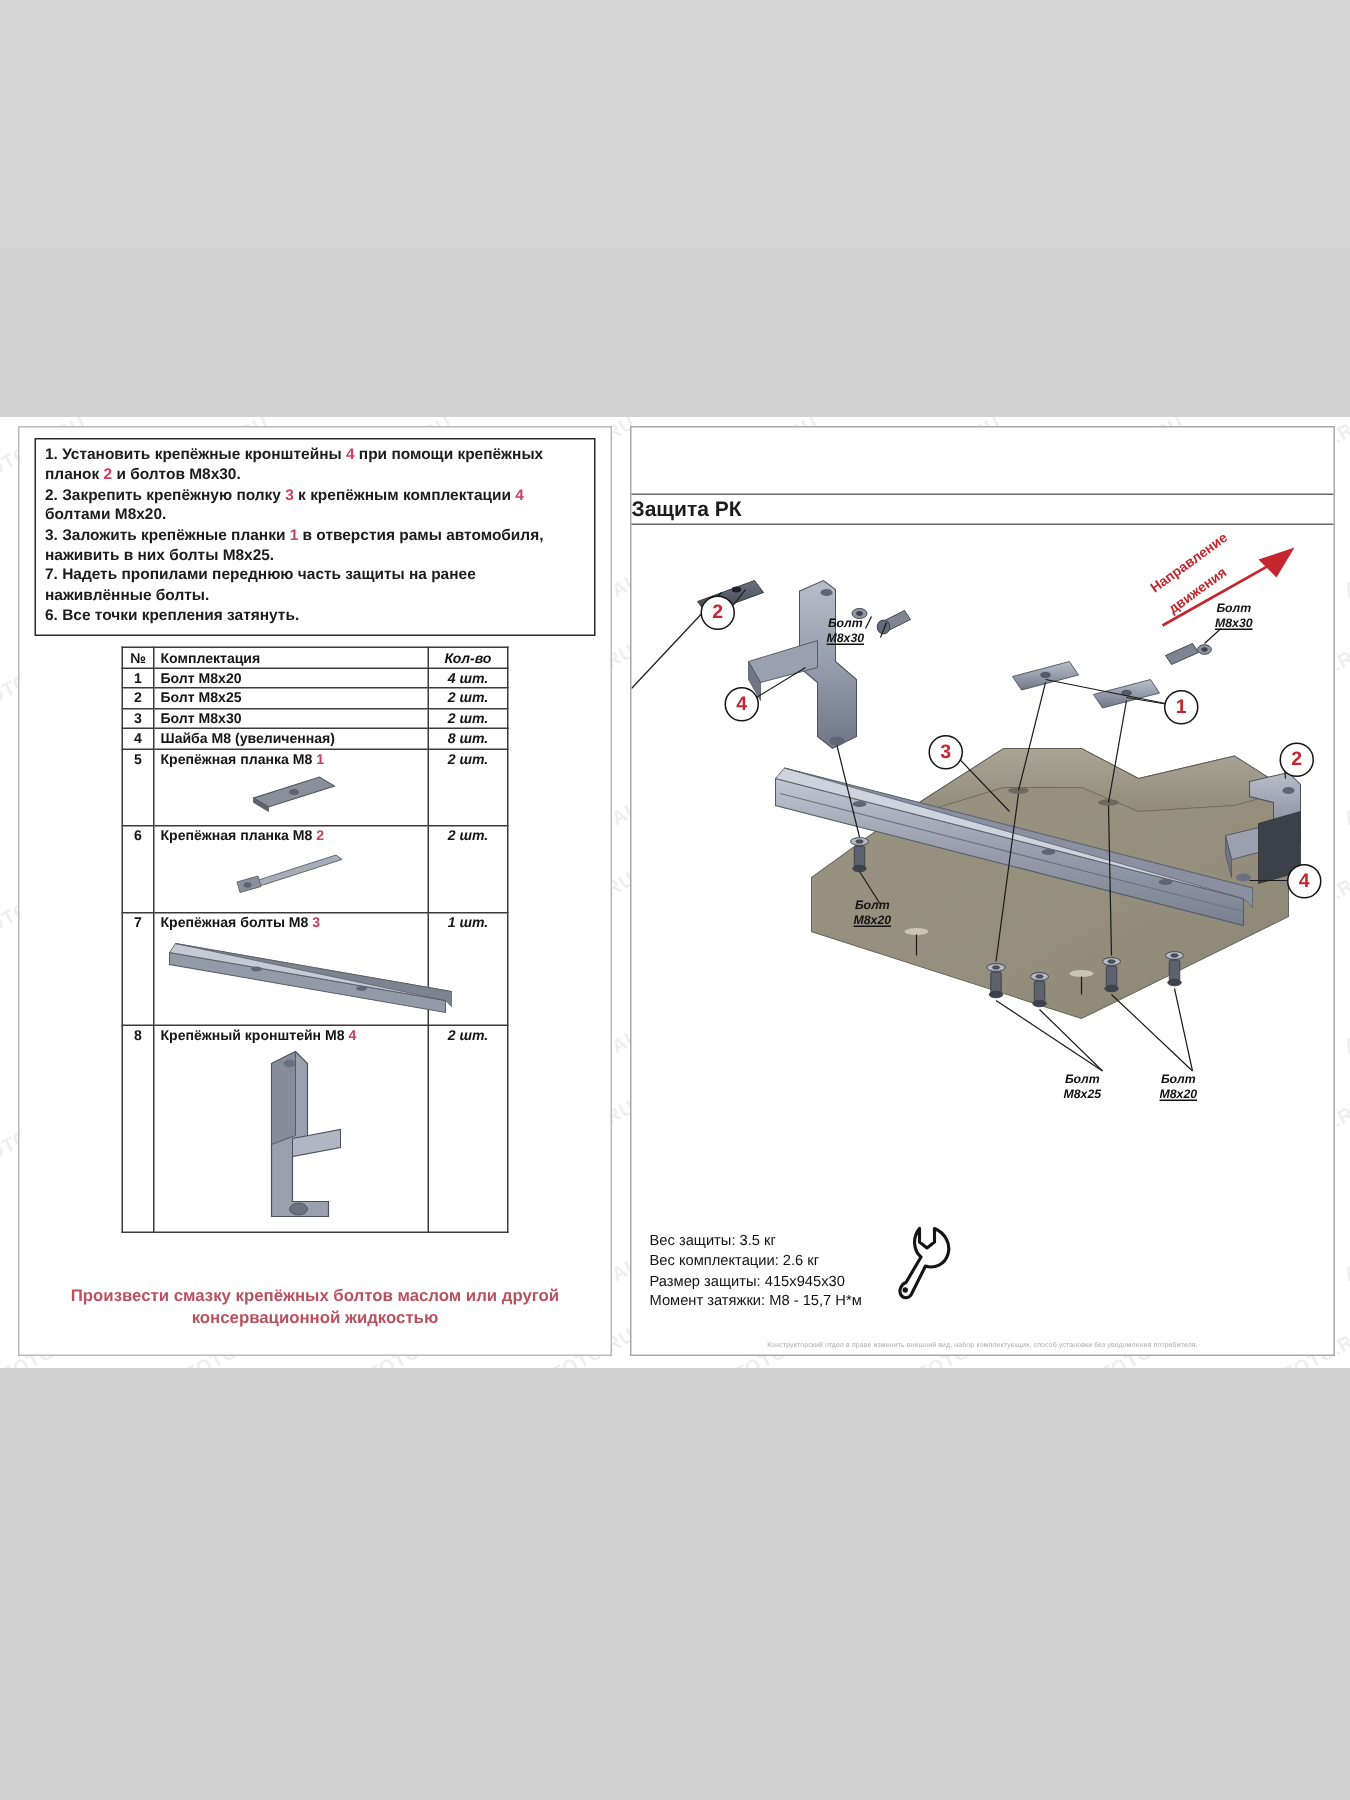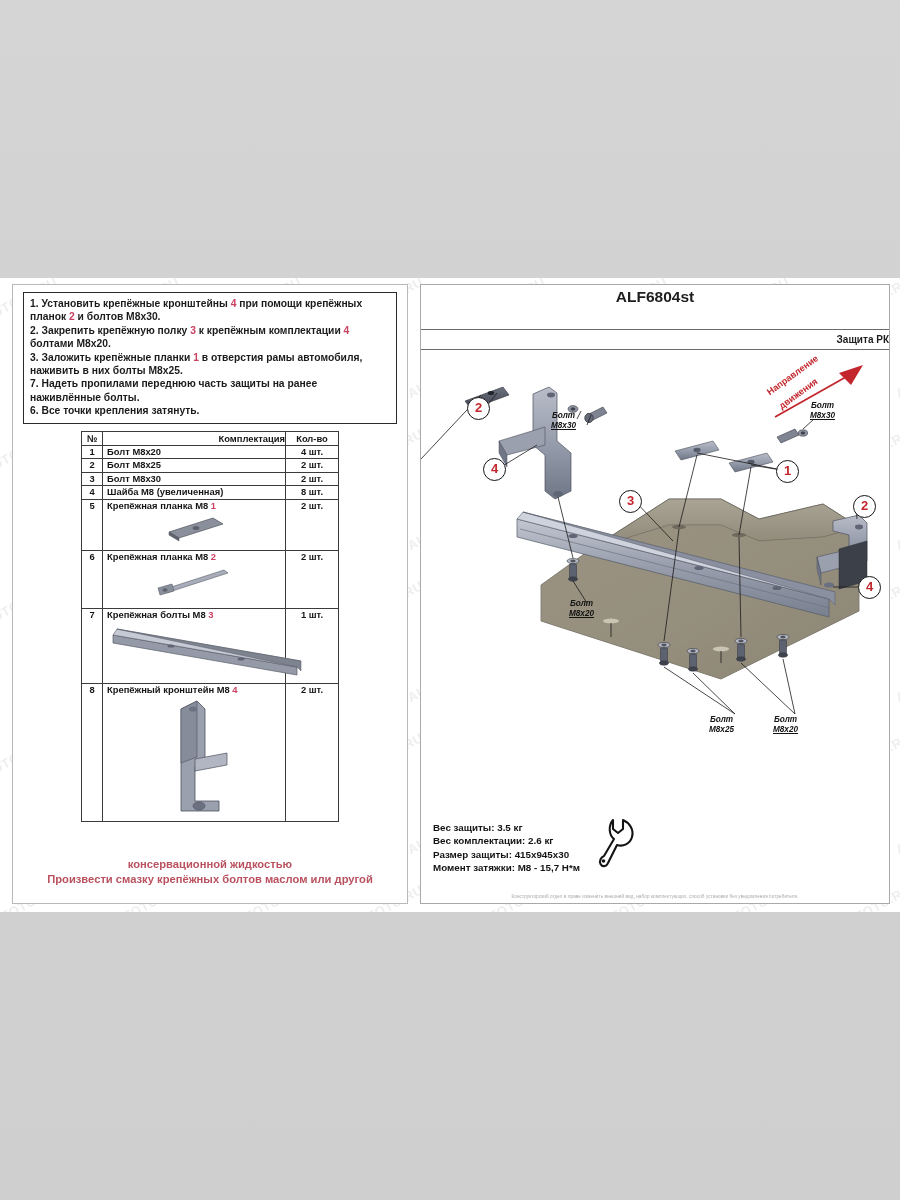--- a/index.html
+++ b/index.html
@@ -90,21 +90,21 @@
     border: 1px solid #3b3b3b;
     font-size: 9.4px;
     color: #151515;
     font-weight: bold;
     padding: 0;
     vertical-align: top;
   }
   #parts-table th { text-align: center; height: 13px; line-height: 13px; font-weight: bold; }
   .c-no  { width: 20px; text-align: center; }
   .c-nm  { width: 178px; text-align: left; padding-left: 4px !important; }
-  .c-qt  { width: 52px; text-align: center; }
+  .c-qt  { width: 52px; text-align: center; font-style: italic; }
   .row-plain td { height: 12.5px; line-height: 12.5px; }
   .row-img td { padding-bottom: 0 !important; }
   .nm-inner { display:block; line-height:12.5px; }
   .img-cell-box { position: relative; width: 100%; }
 
   
   .partart { display:block; margin: 0 auto; }
 
   #lube-note {
     position: absolute;
@@ -143,22 +143,22 @@
     position: absolute; left: 0; right: 0; top: 25px;
     display: flex; justify-content: space-between;
     padding: 0 9px;
     box-sizing: border-box;
   }
   #hdr-row span { font-size: 9.6px; font-weight: bold; color: #1d1d1d; }
 
   #subhdr {
     border-bottom: 1px solid #6a6a6a;
     height: 19px; line-height: 19px;
-    text-align: right;
-    font-size: 10px; font-weight: bold; color: #1d1d1d;
+    text-align: left;
+    font-size: 14px; font-weight: bold; color: #1d1d1d;
   }
 
   #dirlabel {
     position: absolute;
     right: 12px; top: 72px;
     width: 108px; height: 64px;
     z-index: 20;
   }
   #dirtext1, #dirtext2 {
     position: absolute;
@@ -177,21 +177,21 @@
     width: 468px; height: 470px;
   }
 
   #specs {
     position: absolute;
     left: 12px; bottom: 28px;
     z-index: 20;
   }
   .spec-line {
     font-size: 9.8px; line-height: 13.6px;
-    color: #131313; font-weight: bold;
+    color: #131313; font-weight: normal;
   }
   #wrench {
     position: absolute; left: 176px; bottom: 26px;
     z-index: 20;
   }
   #fineprint {
     position: absolute;
     left: 0; right: 0; bottom: 4px;
     text-align: center;
     font-size: 4.6px;
@@ -317,21 +317,21 @@
           <div class="instr-line"><span>2. Закрепить крепёжную полку </span><span class="ref">3</span><span> к крепёжным комплектации </span><span class="ref">4</span><span> болтами M8x20.</span></div>
           <div class="instr-line"><span>3. Заложить крепёжные планки </span><span class="ref">1</span><span> в отверстия рамы автомобиля, наживить в них болты M8x25.</span></div>
           <div class="instr-line"><span>7. Надеть пропилами переднюю часть защиты на ранее наживлённые болты.</span></div>
           <div class="instr-line"><span>6. Все точки крепления затянуть.</span></div>
         </div>
 
       <table id="parts-table">
         <thead>
           <tr>
             <th class="c-no">№</th>
-            <th class="c-nm" style="text-align:right">Комплектация</th>
+            <th class="c-nm" style="text-align:left">Комплектация</th>
             <th class="c-qt">Кол-во</th>
           </tr>
         </thead>
         <tbody id="parts-body">
             <tr class="row-plain">
               <td class="c-no">1</td>
               <td class="c-nm">
                 <span class="nm-inner"><span>Болт M8x20</span></span>
               </td>
               <td class="c-qt">4 шт.</td>
@@ -414,29 +414,28 @@
                     <ellipse cx="52" cy="12" rx="4" ry="2.6" fill="#6b7180"></ellipse>
                   </svg>
                 </div>
               </td>
               <td class="c-qt">2 шт.</td>
             </tr>
           </tbody>
       </table>
 
       <div id="lube-note">
+        <div>Произвести смазку крепёжных болтов маслом или другой</div>
         <div>консервационной жидкостью</div>
-        <div>Произвести смазку крепёжных болтов маслом или другой</div>
       </div>
     </div>
 
     <div id="right-panel">
 
       <div id="hdr">
-        <div id="code">ALF6804st</div>
       </div>
 
       <div id="subhdr">Защита РК</div>
 
       <div id="dirlabel">
         <svg width="108" height="64" viewBox="0 0 108 64">
           <line x1="6" y1="60" x2="84" y2="16" stroke="#c3262c" stroke-width="1.8"></line>
           <polygon points="94,8 70,16 82,28" fill="#c3262c"></polygon>
         </svg>
         <div id="dirtext1">Направление</div>

